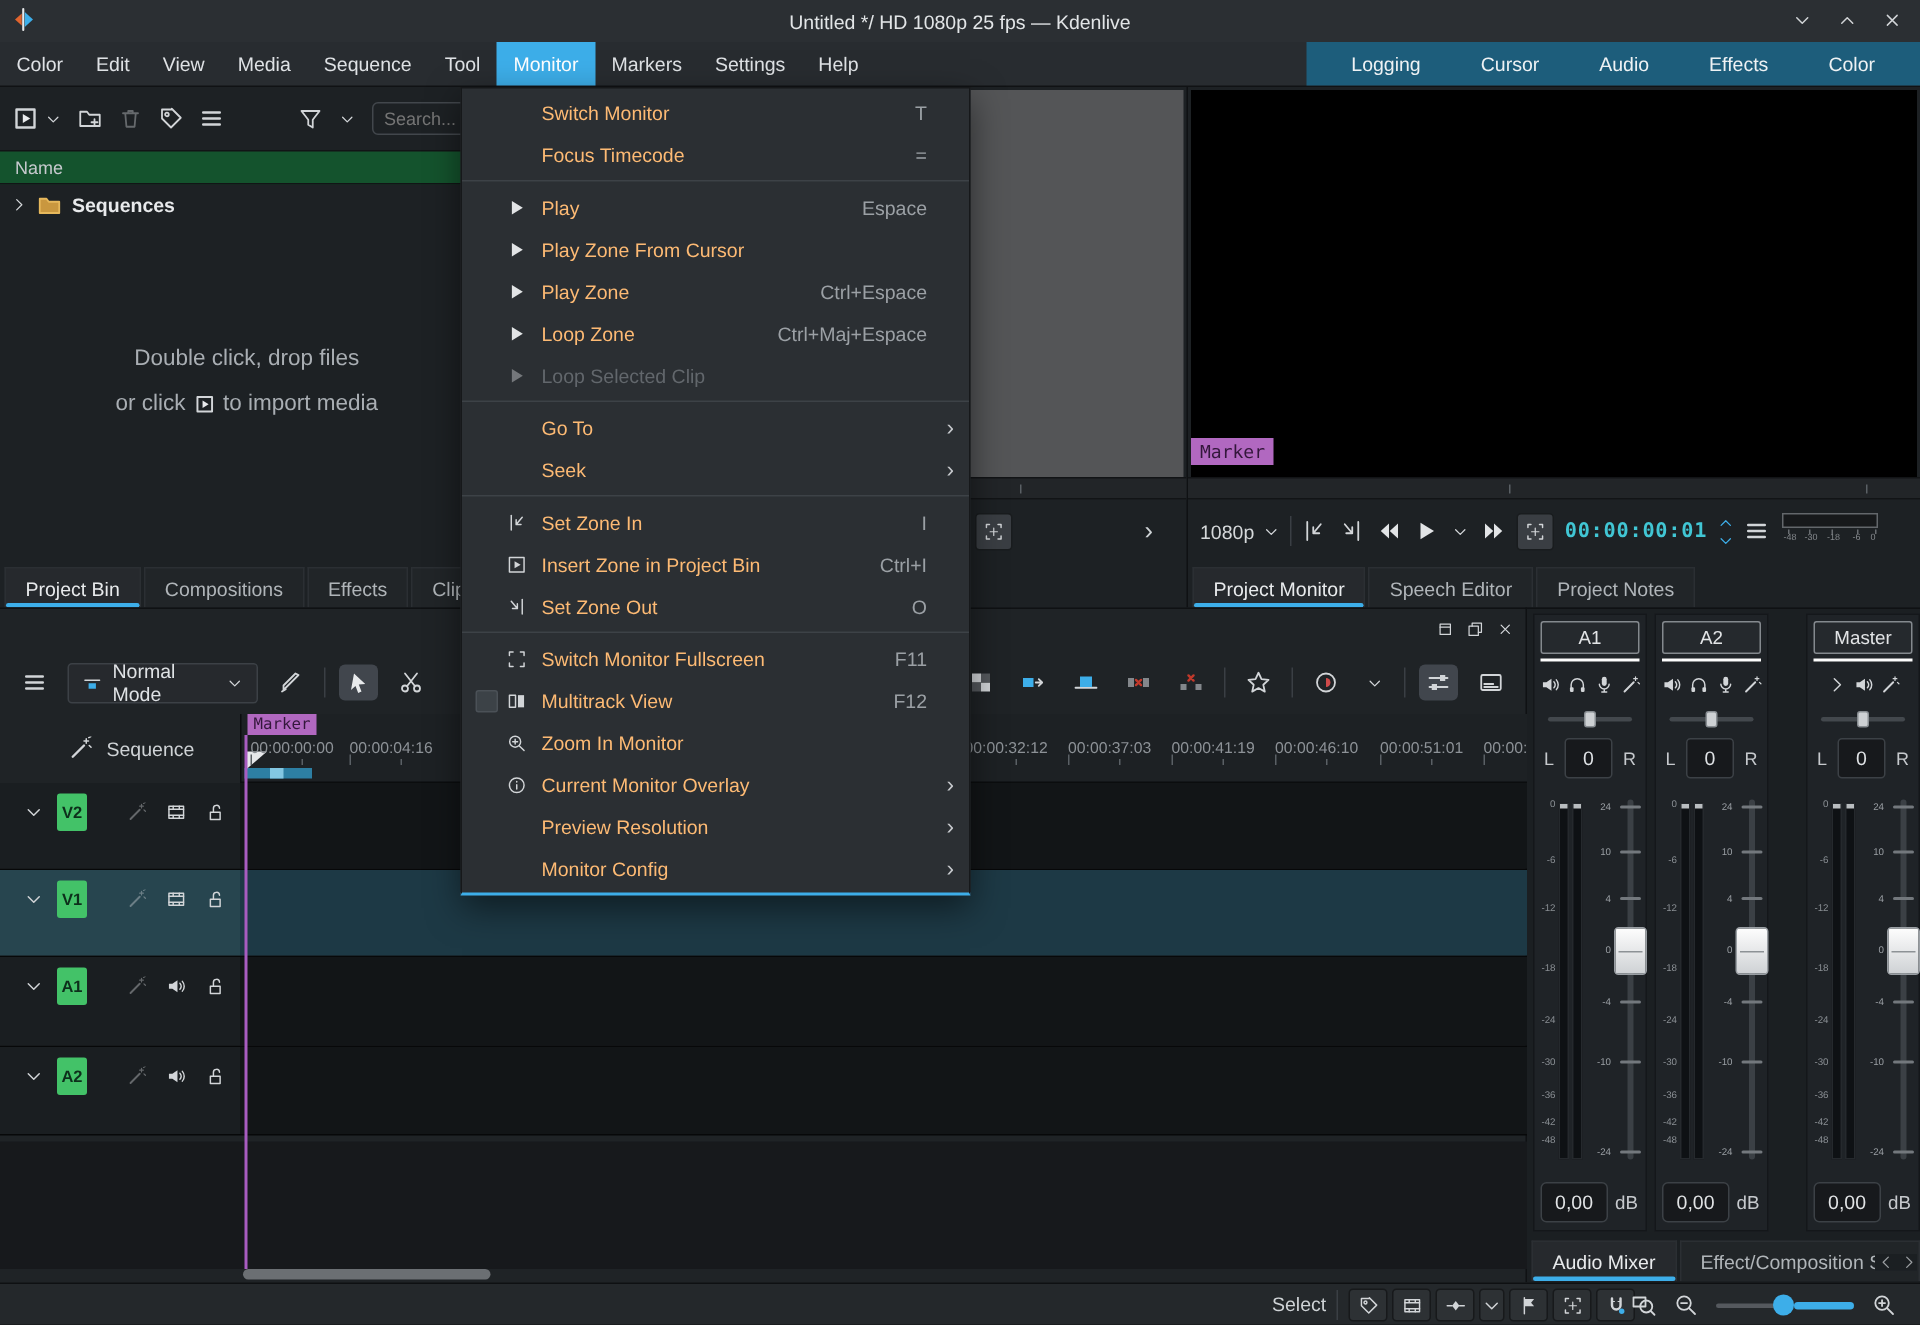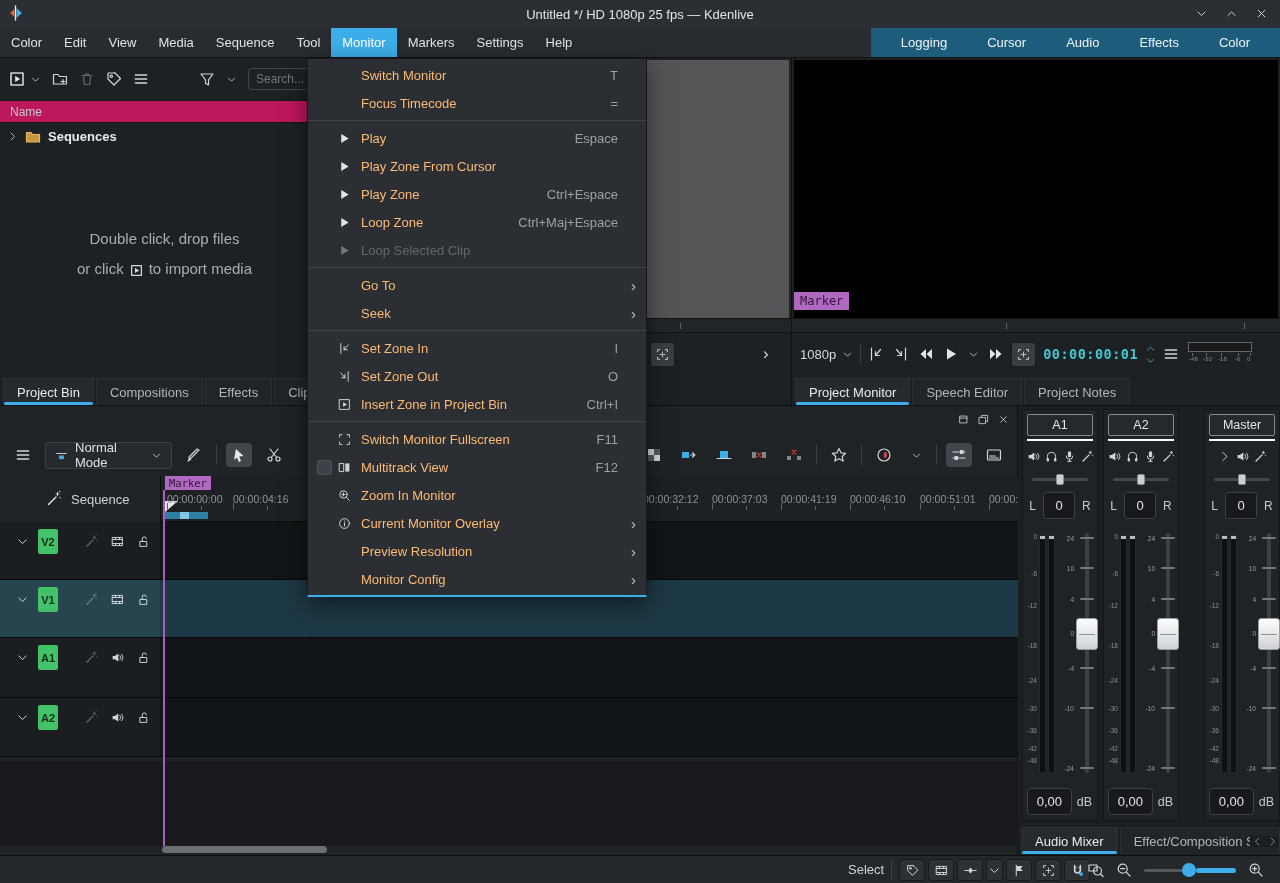--- a/index.html
+++ b/index.html
@@ -18,21 +18,21 @@
 #tb-controls{position:absolute;right:12px;top:7px;display:flex;gap:17px}
 
 #menubar{position:absolute;left:0;top:28px;width:1280px;height:30px;background:#282c30;display:flex;align-items:stretch;border-bottom:1px solid #101214}
 .mi{padding:0 11px;display:flex;align-items:center;color:#dfe2e5}
 .mi.active{background:#3daee9;color:#fff}
 #ws{margin-left:auto;background:#1d5d7b;display:flex;align-items:center;padding:0 10px}
 .ws{padding:0 20px;color:#eef2f4}
 
 #bin{position:absolute;left:0;top:58px;width:330px;height:347px;background:#1d2124;border-right:1px solid #0f1113}
 #bin-toolbar{height:42px;display:flex;align-items:center;padding:0 9px;gap:11px}
-#bin-head{height:23px;background:#be185d;display:flex;align-items:center;padding:0 10px;font-size:12px;color:#c6c9cd;border-top:1px solid #121416;border-bottom:1px solid #121416}
+#bin-head{height:23px;background:#14532d;display:flex;align-items:center;padding:0 10px;font-size:12px;color:#c6c9cd;border-top:1px solid #121416;border-bottom:1px solid #121416}
 .bin-row{height:27px;display:flex;align-items:center;padding:0 7px;gap:7px;font-weight:bold;color:#e8eaec}
 #bin-msg{position:absolute;top:166px;left:0;right:0;text-align:center;color:#a9aeb3;font-size:15px;line-height:2}
 #bin-msg .inl{display:inline-block;vertical-align:-3px;margin:0 6px}
 #bin-search{width:72px;height:22px;background:transparent;border:1px solid #42474c;border-radius:4px;color:#9ba0a5;font-size:12px;padding:0 7px;font-family:"Liberation Sans",sans-serif;outline:none}
 
 .tabbar{position:absolute;left:0;bottom:0;height:30px;display:flex;align-items:flex-end;padding-left:3px;gap:2px;width:100%;overflow:hidden}
 .tab{height:27px;display:flex;align-items:center;padding:0 13px;color:#b0b5b9;background:#212528;border:1px solid #2b2f33;border-bottom:none;position:relative;white-space:nowrap;flex:none}
 .tab.active{color:#e9ebed;background:#26292d}
 .tab.active::after{content:"";position:absolute;left:0;right:0;bottom:0;height:3px;background:#3daee9;border-radius:2px}
 
@@ -1092,38 +1092,38 @@
           </svg>
         </span>
         <span class="mlabel">Set Zone In</span>
         <span class="mshort">I</span>
         <span class="marrow"></span>
       </div>
       <div class="mrow">
         <span class="mgut"></span>
         <span class="mico">
           <svg viewBox="0 0 16 16" class="ic sm">
+            <rect x="2" y="2" width="12" height="12"></rect>
+            <path d="M6.2 5.2l5 2.8-5 2.8z" fill="#d2d5d8" stroke="none"></path>
+          </svg>
+        </span>
+        <span class="mlabel">Insert Zone in Project Bin</span>
+        <span class="mshort">Ctrl+I</span>
+        <span class="marrow"></span>
+      </div>
+      <div class="mrow">
+        <span class="mgut"></span>
+        <span class="mico">
+          <svg viewBox="0 0 16 16" class="ic sm">
             <path d="M12.5 2v12"></path>
             <path d="M3.5 3.5l5 6M8.5 9.5h-4M8.5 9.5v-4"></path>
           </svg>
         </span>
         <span class="mlabel">Set Zone Out</span>
         <span class="mshort">O</span>
-        <span class="marrow"></span>
-      </div>
-      <div class="mrow">
-        <span class="mgut"></span>
-        <span class="mico">
-          <svg viewBox="0 0 16 16" class="ic sm">
-            <rect x="2" y="2" width="12" height="12"></rect>
-            <path d="M6.2 5.2l5 2.8-5 2.8z" fill="#d2d5d8" stroke="none"></path>
-          </svg>
-        </span>
-        <span class="mlabel">Insert Zone in Project Bin</span>
-        <span class="mshort">Ctrl+I</span>
         <span class="marrow"></span>
       </div>
       <div class="msep"></div>
       <div class="mrow">
         <span class="mgut"></span>
         <span class="mico">
           <svg viewBox="0 0 16 16" class="ic sm">
             <path d="M5 2H2v3M11 2h3v3M2 11v3h3M14 11v3h-3"></path>
           </svg>
         </span>

